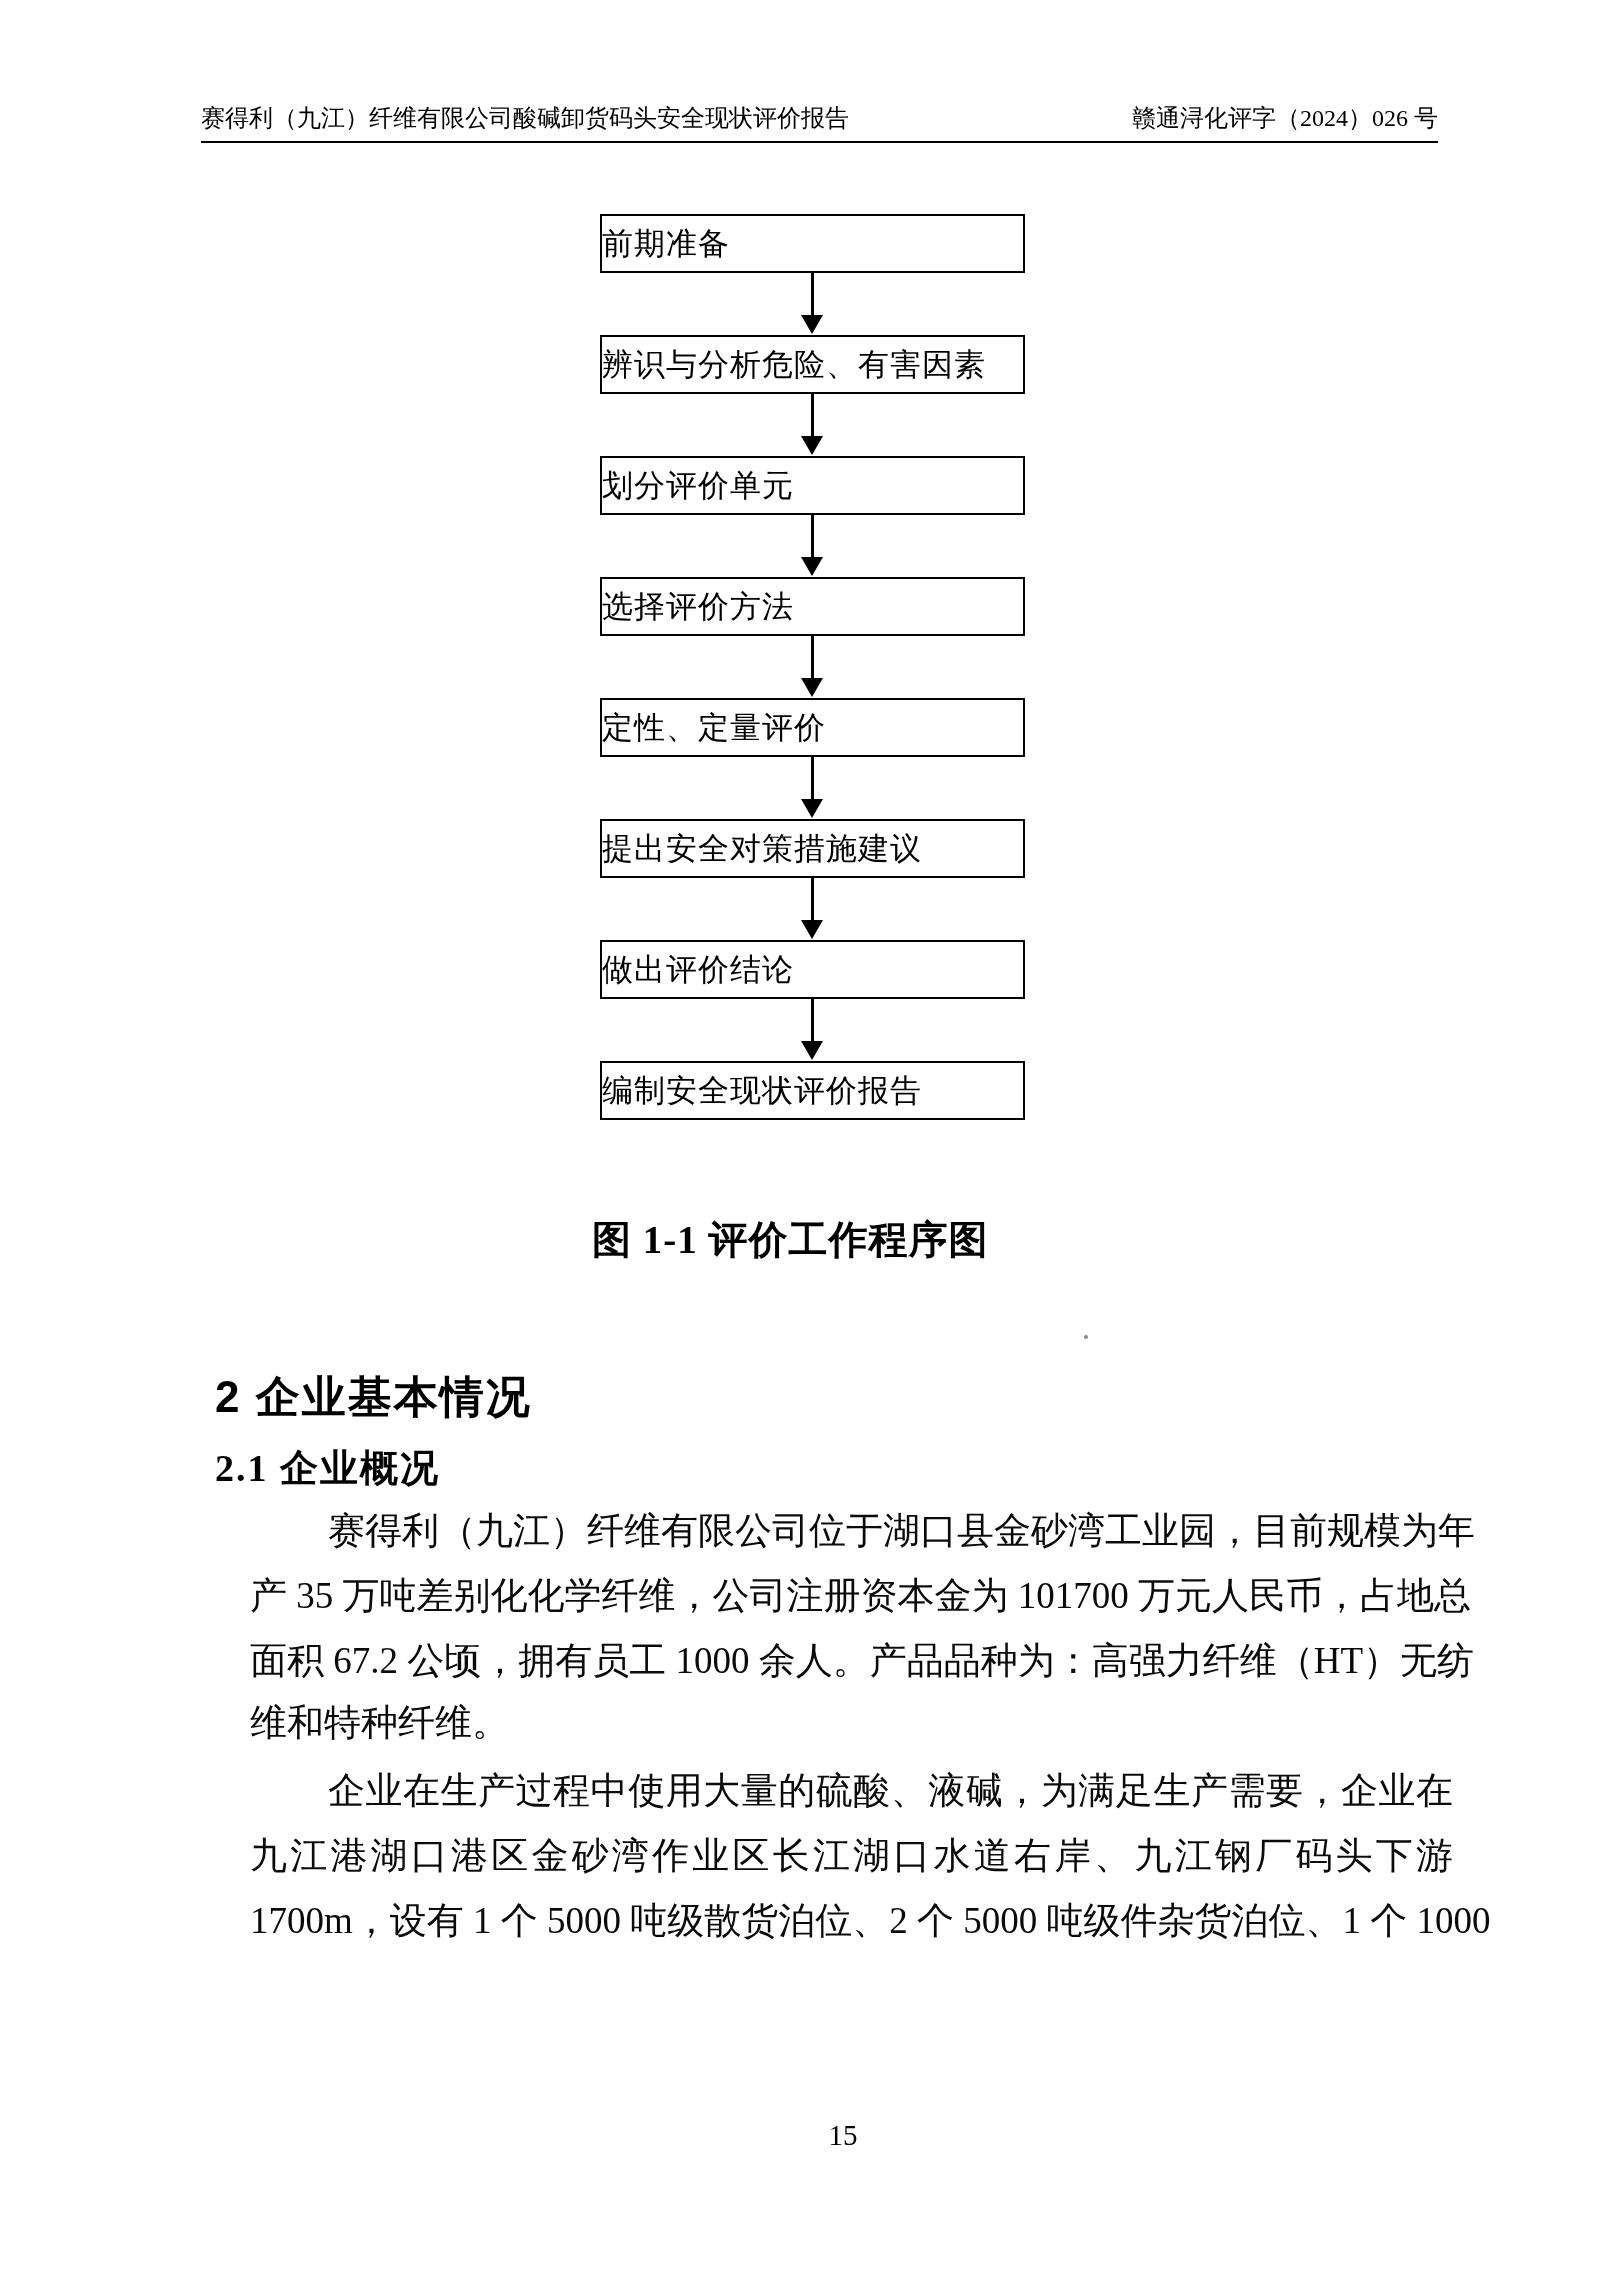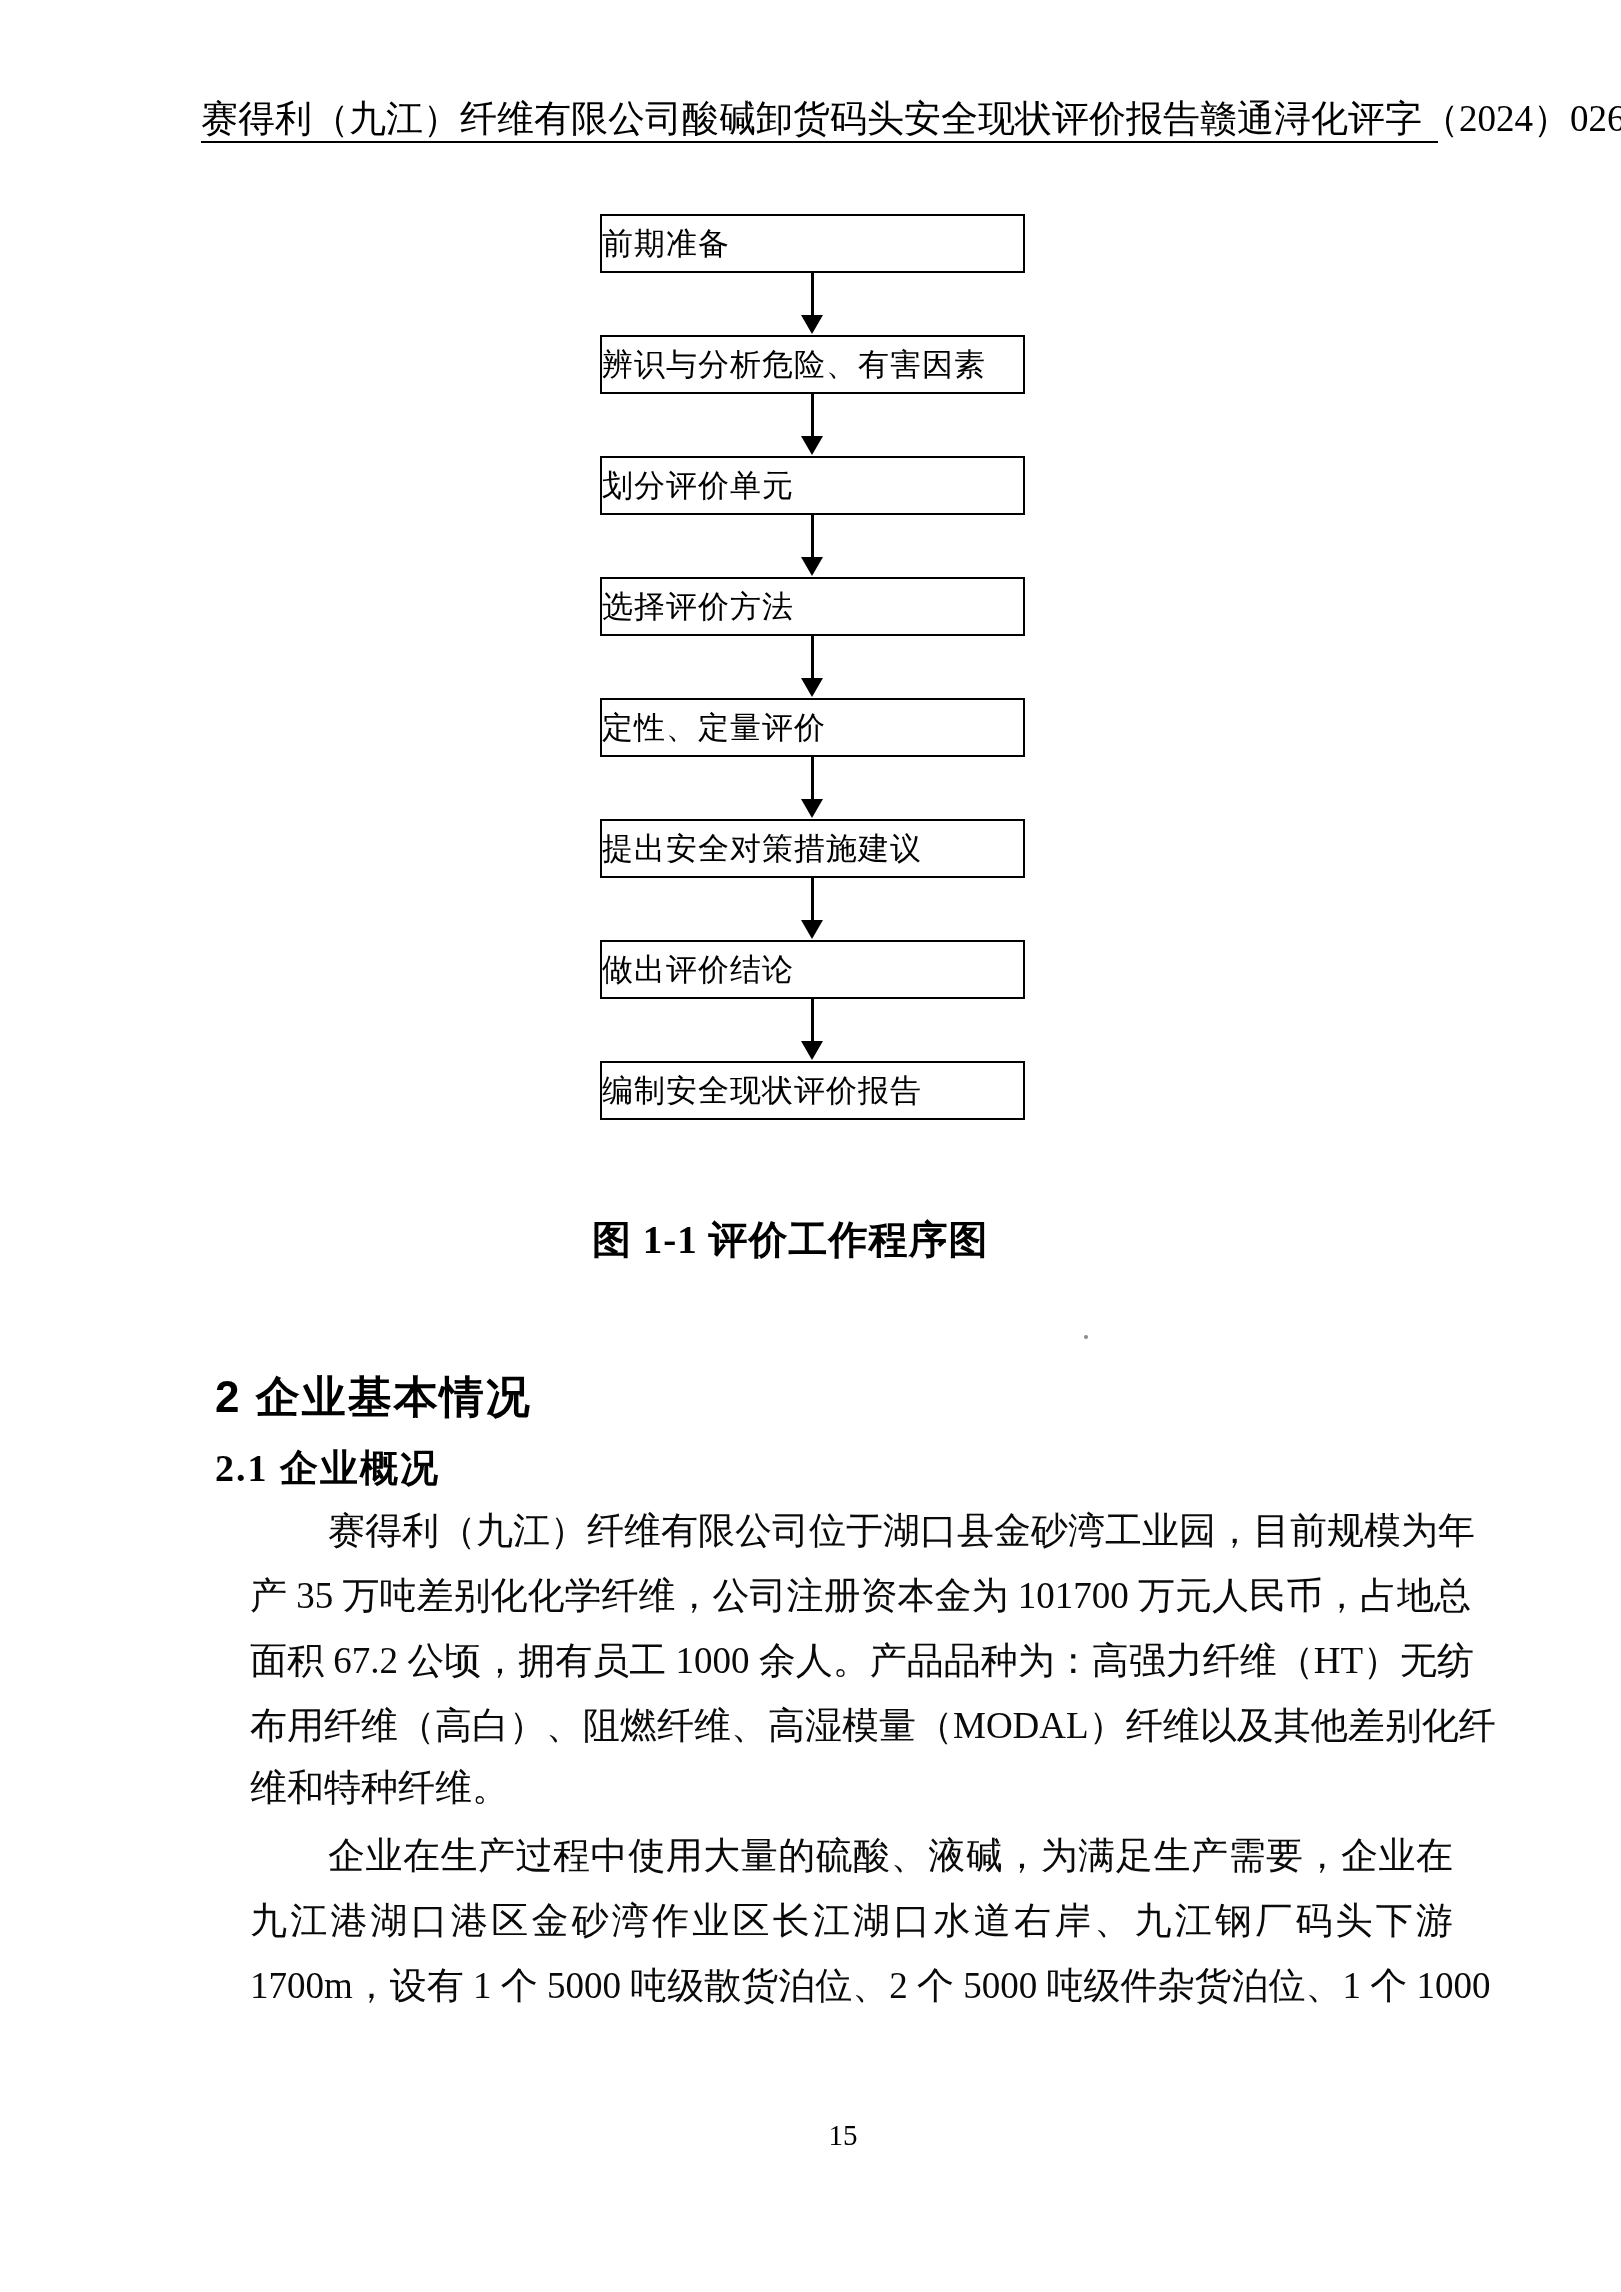--- a/index.html
+++ b/index.html
@@ -7,21 +7,21 @@
     position:relative; width:1621px; height:2293px; margin:0 auto;
     background:#ffffff; color:#000;
     font-family:"Liberation Serif","DejaVu Serif",serif;
     overflow:hidden;
   }
 
   
   .header {
     position:absolute; top:102px; left:201px; width:1237px;
     display:flex; justify-content:space-between; align-items:flex-end;
-    font-size:37px; line-height:33px; padding-bottom:5.9px;
+    font-size:24px; line-height:33px; padding-bottom:5.9px;
     border-bottom:2.9px solid #000; white-space:nowrap;
   }
 
   
   .flowchart {
     position:absolute; top:214px; left:600px; width:425px;
     display:flex; flex-direction:column; align-items:center;
   }
   .fc-box {
     box-sizing:border-box; width:425px; height:59px;
@@ -151,21 +151,20 @@
 
   <div class="stray-dot"></div>
 
   <div class="h1">2 企业基本情况</div>
   <div class="h2">2.1 企业概况</div>
 
   <div class="body-text">
     <div class="line first">赛得利（九江）纤维有限公司位于湖口县金砂湾工业园，目前规模为年</div>
     <div class="line">产 35 万吨差别化化学纤维，公司注册资本金为 101700 万元人民币，占地总</div>
     <div class="line">面积 67.2 公顷，拥有员工 1000 余人。产品品种为：高强力纤维（HT）无纺</div>
-    <div class="line">布用纤维（高白）、阻燃纤维、高湿模量（MODAL）纤维以及其他差别化纤</div>
     <div class="line para-end">维和特种纤维。</div>
     <div class="line first">企业在生产过程中使用大量的硫酸、液碱，为满足生产需要，企业在</div>
     <div class="line">九江港湖口港区金砂湾作业区长江湖口水道右岸、九江钢厂码头下游</div>
     <div class="line">1700m，设有 1 个 5000 吨级散货泊位、2 个 5000 吨级件杂货泊位、1 个 1000</div>
   </div>
 
   <div class="page-number">15</div>
 
 </div>
 

